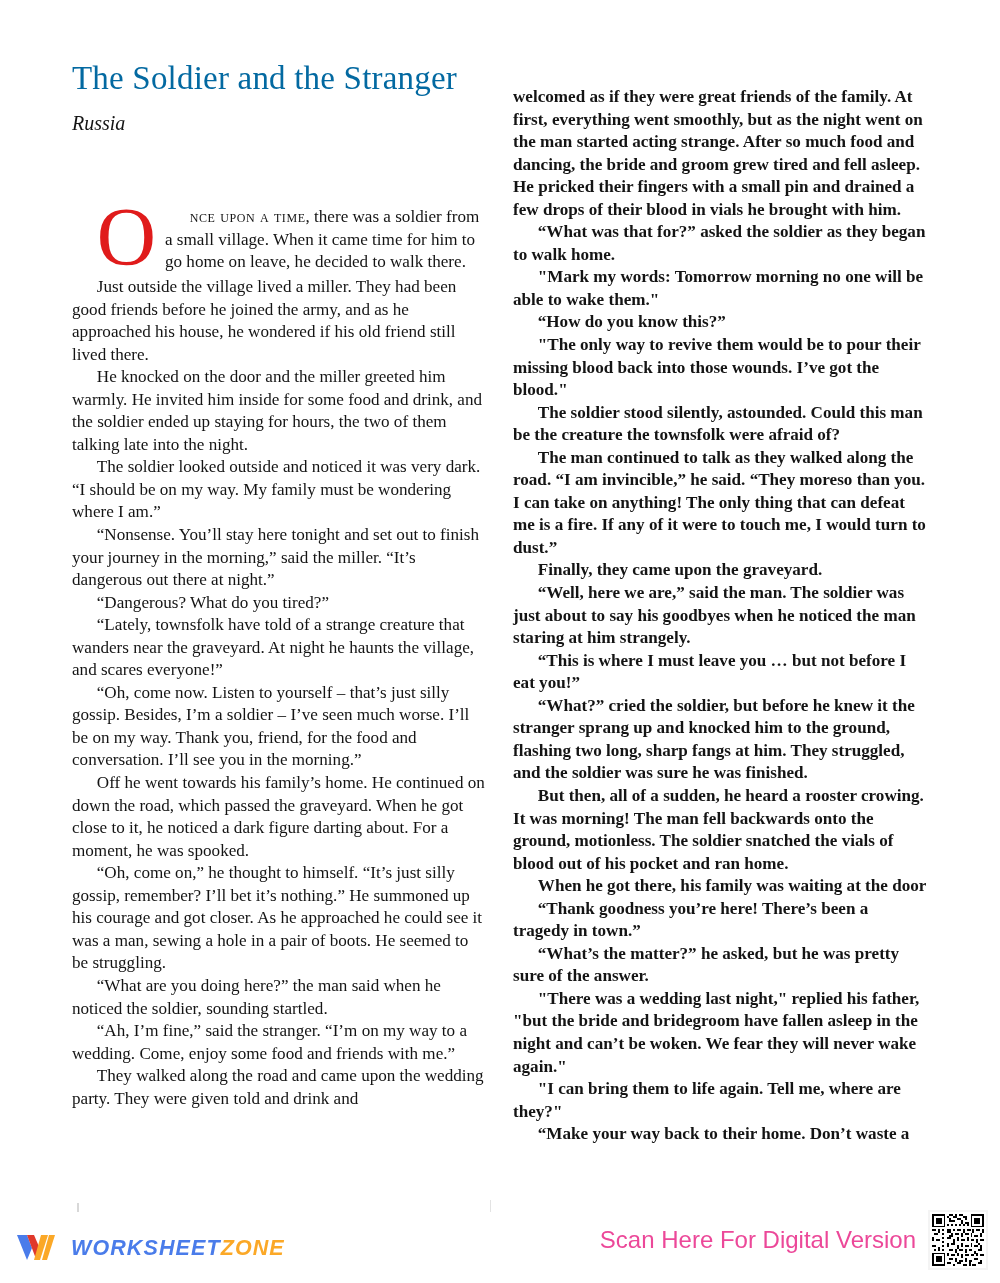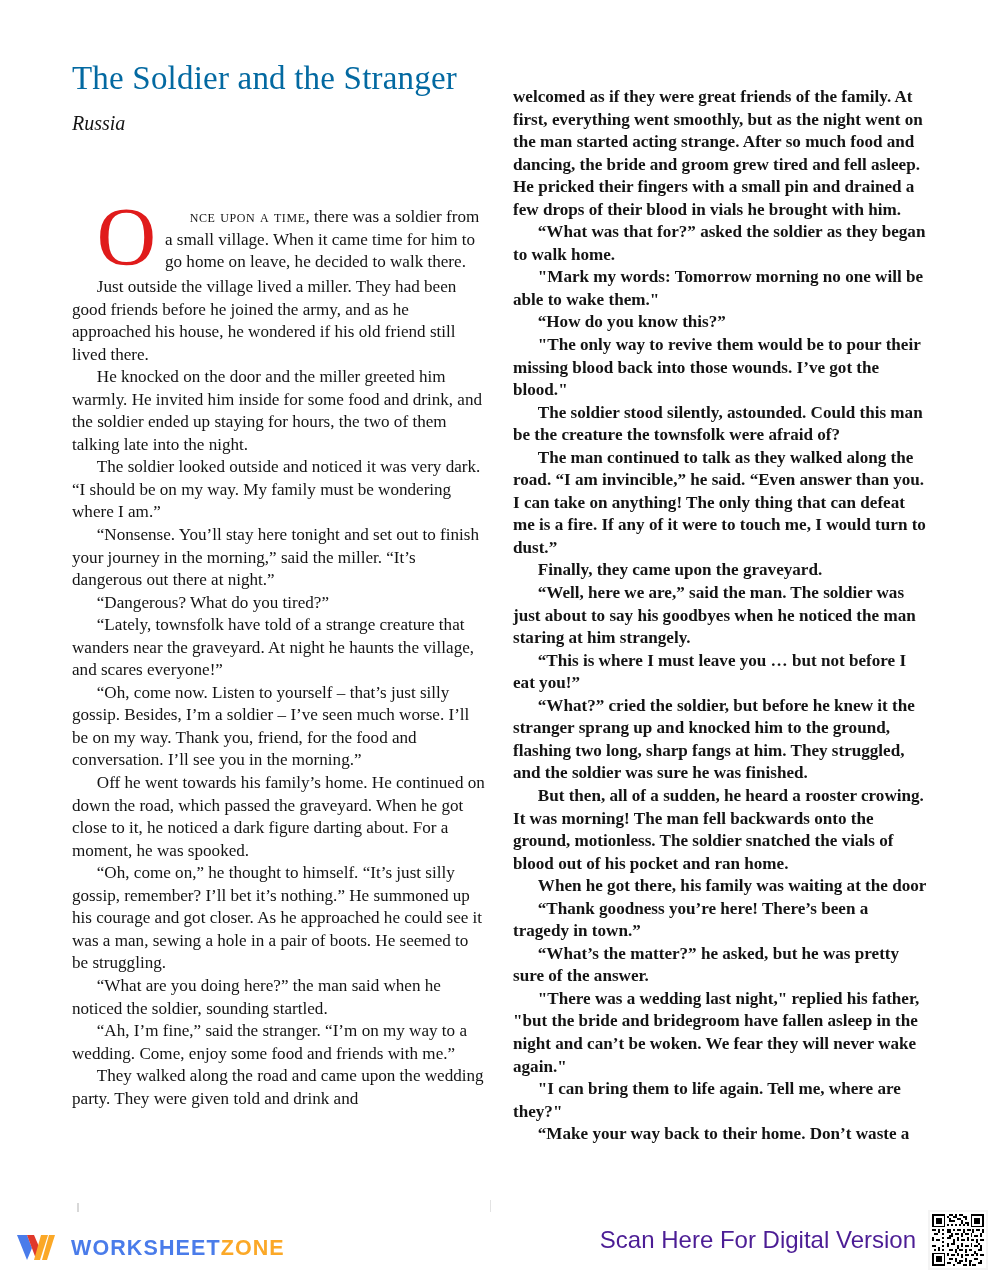--- a/index.html
+++ b/index.html
@@ -105,36 +105,37 @@
     align-items: center;
     gap: 9px;
   }
   .logo-mark { width: 48px; height: 34px; display: block; }
   .logo-text {
     font-family: "Liberation Sans", "DejaVu Sans", sans-serif;
     font-size: 21.5px;
     font-weight: 700;
     letter-spacing: 1.1px;
     white-space: nowrap;
+    font-style: italic;
   }
   .logo-worksheet { color: #4A7CEA; }
   .logo-zone { color: #FBA827; }
 
   .scan-area {
     position: absolute;
     right: 12px;
     bottom: 13px;
     display: flex;
     align-items: center;
     gap: 12px;
   }
   .scan-label {
     font-family: "Liberation Sans", "DejaVu Sans", sans-serif;
     font-size: 24px;
-    color: #4c1d95;
+    color: #ec4899;
     white-space: nowrap;
   }
   .qr-box {
     width: 60px;
     height: 60px;
     background: #f4f4f4;
     padding: 2px;
     box-sizing: border-box;
   }
   .qr-box svg { display: block; width: 100%; height: 100%; }
@@ -175,21 +176,21 @@
       <p>They walked along the road and came upon the wedding party. They were given told and drink and</p>
     </div>
 
     <div class="col col-right">
       <p class="noindent">welcomed as if they were great friends of the family. At first, everything went smoothly, but as the night went on the man started acting strange. After so much food and dancing, the bride and groom grew tired and fell asleep. He pricked their fingers with a small pin and drained a few drops of their blood in vials he brought with him.</p>
       <p> “What was that for?” asked the soldier as they began to walk home.</p>
       <p>"Mark my words: Tomorrow morning no one will be able to wake them."</p>
       <p>“How do you know this?”</p>
       <p>"The only way to revive them would be to pour their missing blood back into those wounds. I’ve got the blood."</p>
       <p>The soldier stood silently, astounded. Could this man be the creature the townsfolk were afraid of?</p>
-      <p>The man continued to talk as they walked along the road. “I am invincible,” he said. “Even answer than you. I can take on anything! The only thing that can defeat me is a fire. If any of it were to touch me, I would turn to dust.”</p>
+      <p>The man continued to talk as they walked along the road. “I am invincible,” he said. “They moreso than you. I can take on anything! The only thing that can defeat me is a fire. If any of it were to touch me, I would turn to dust.”</p>
       <p>Finally, they came upon the graveyard.</p>
       <p> “Well, here we are,” said the man. The soldier was just about to say his goodbyes when he noticed the man staring at him strangely.</p>
       <p>“This is where I must leave you … but not before I eat you!”</p>
       <p>“What?” cried the soldier, but before he knew it the stranger sprang up and knocked him to the ground, flashing two long, sharp fangs at him. They struggled, and the soldier was sure he was finished.</p>
       <p>But then, all of a sudden, he heard a rooster crowing. It was morning! The man fell backwards onto the ground, motionless. The soldier snatched the vials of blood out of his pocket and ran home.</p>
       <p>When he got there, his family was waiting at the door</p>
       <p>“Thank goodness you’re here! There’s been a tragedy in town.”</p>
       <p>“What’s the matter?” he asked, but he was pretty sure of the answer.</p>
       <p>"There was a wedding last night," replied his father, "but the bride and bridegroom have fallen asleep in the night and can’t be woken. We fear they will never wake again."</p>
       <p>"I can bring them to life again. Tell me, where are they?"</p>

